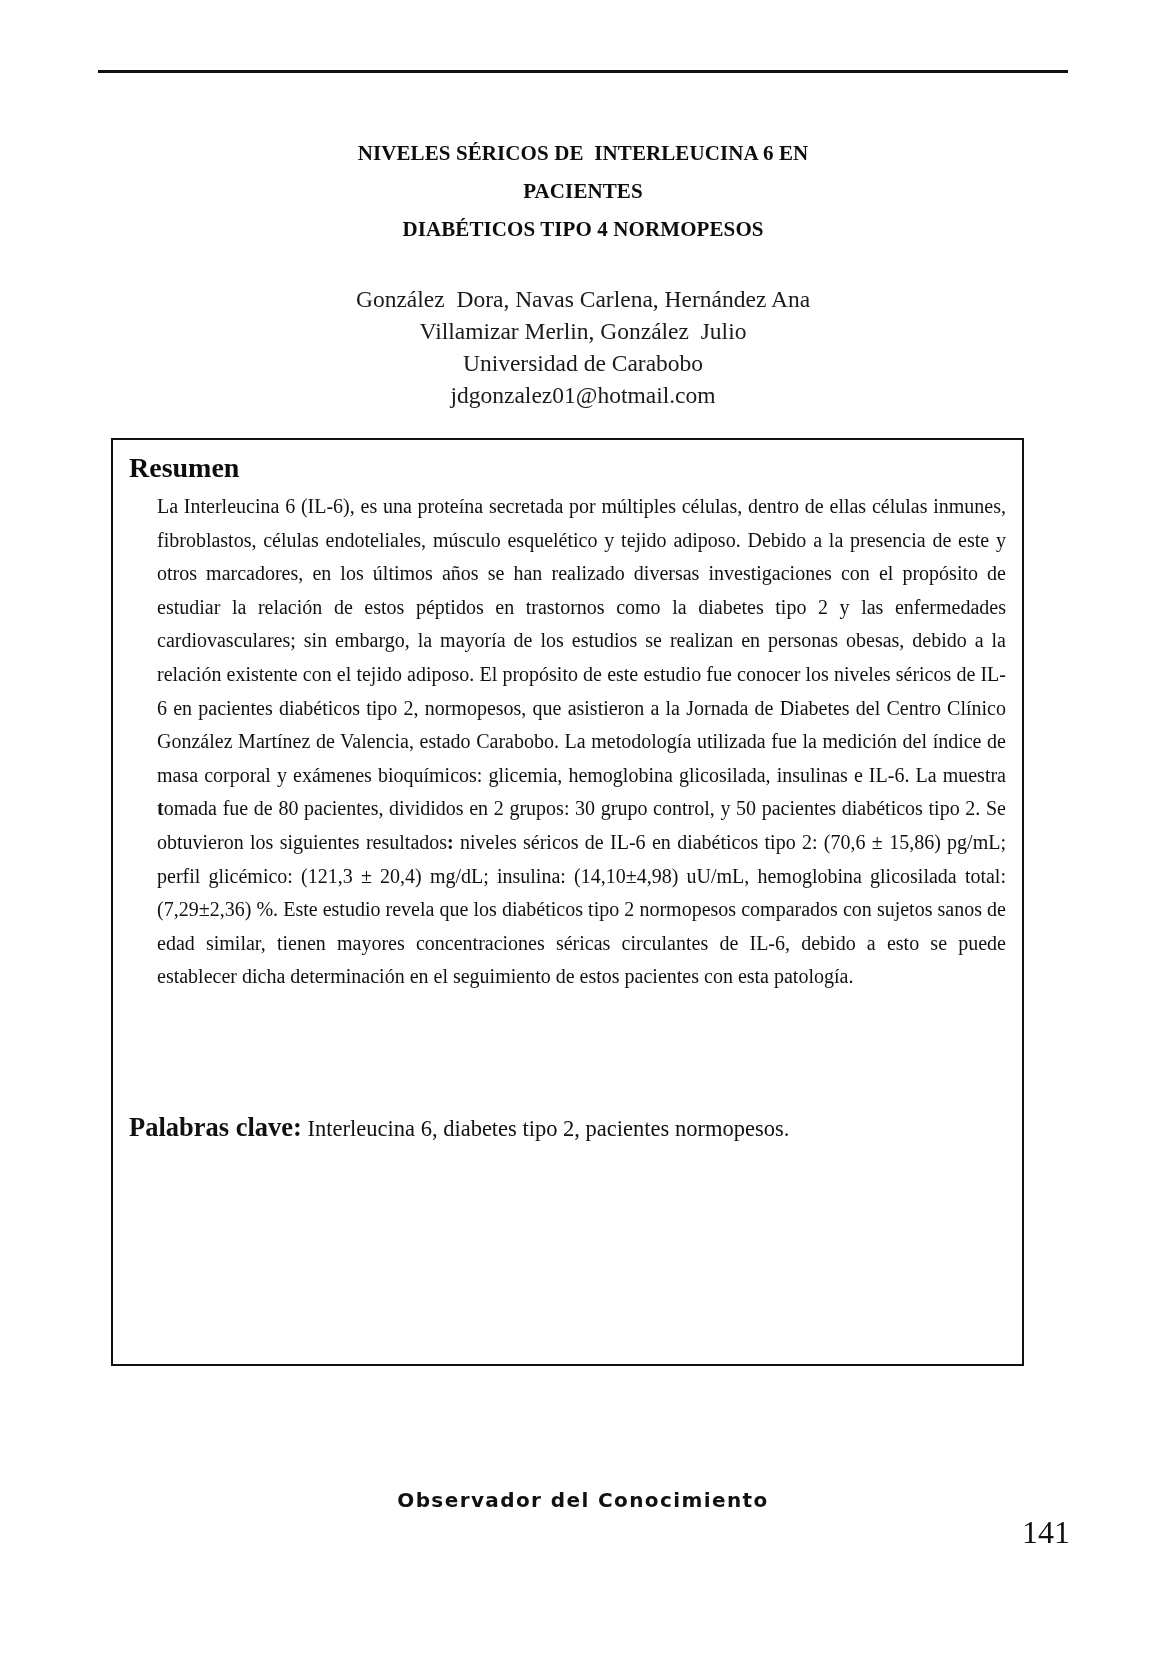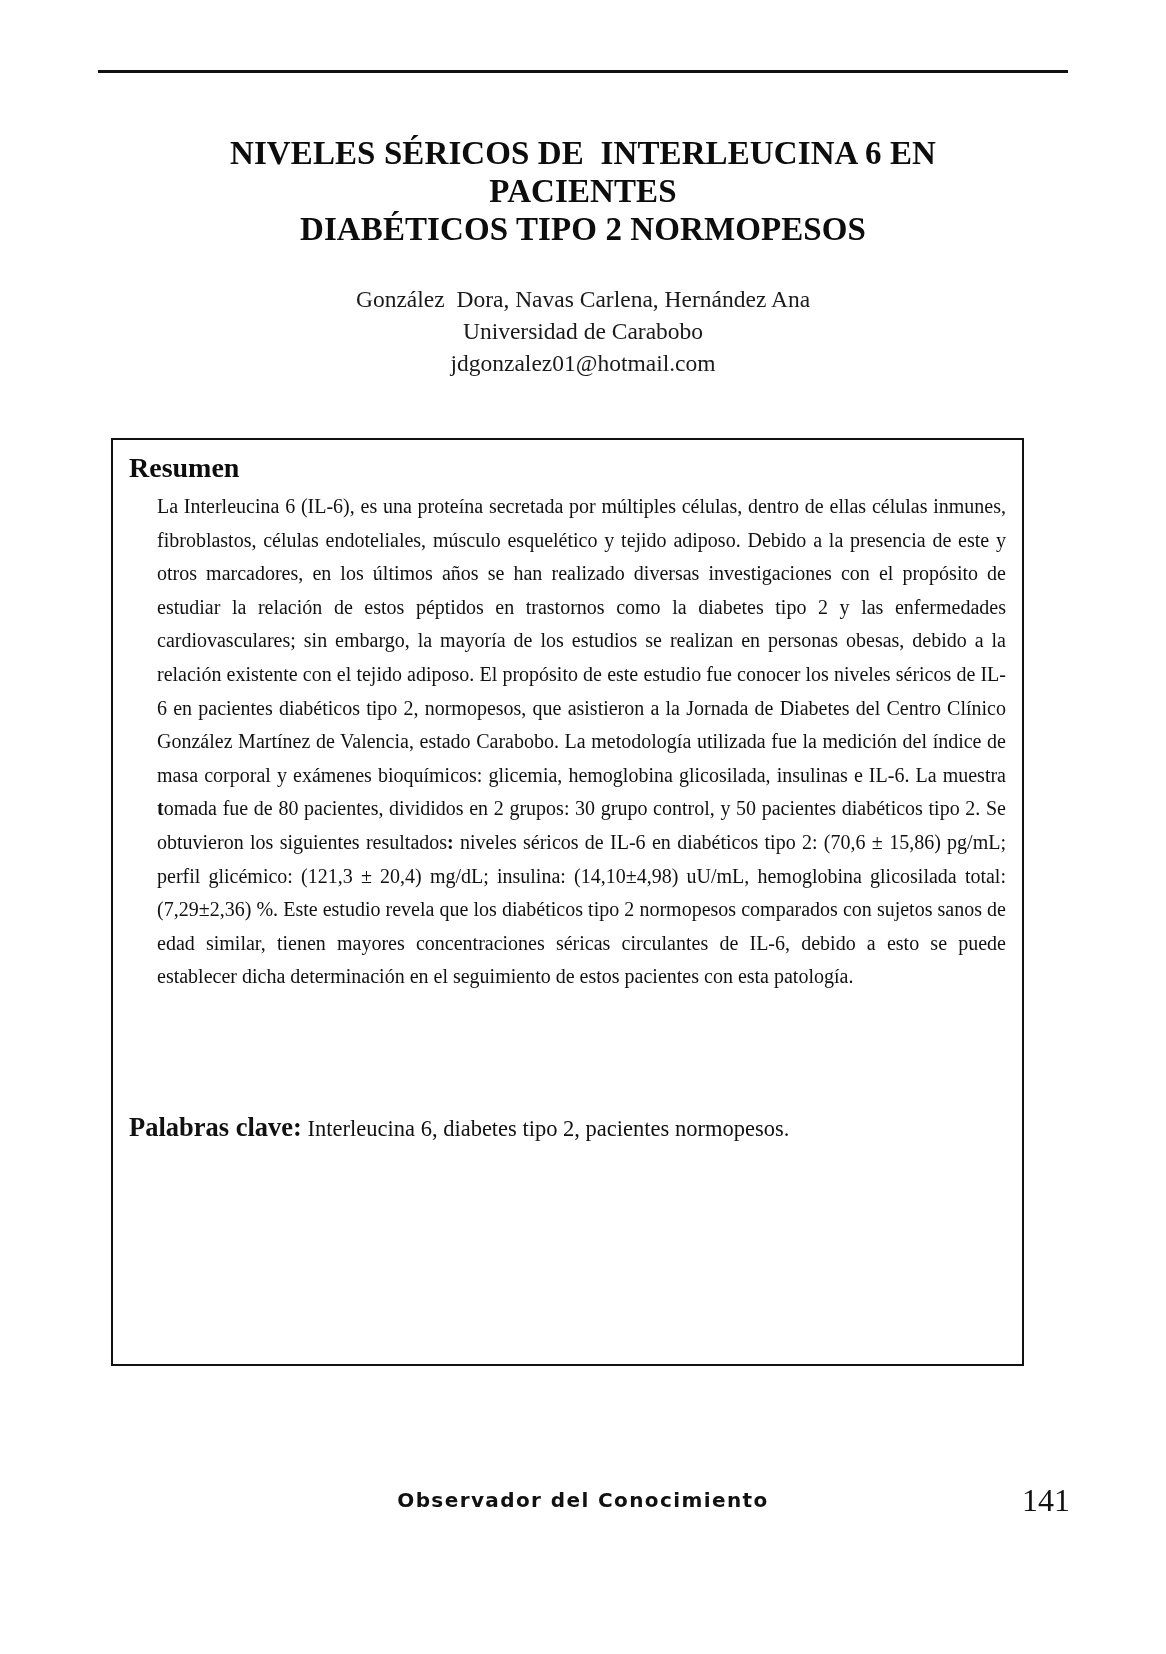--- a/index.html
+++ b/index.html
@@ -32,21 +32,21 @@
   .title-block {
     position: absolute;
     left: 120px;
     top: 134px;
     width: 926px;
     text-align: center;
   }
   .title-line {
     font-family: "Liberation Serif", "DejaVu Serif", serif;
     font-weight: bold;
-    font-size: 33px;
+    font-size: 21px;
     line-height: 38px;
     letter-spacing: 0.1px;
     color: #0d0d0d;
     white-space: pre;
   }
 
   
   .authors-block {
     position: absolute;
     left: 120px;
@@ -119,42 +119,43 @@
     text-align: center;
     font-family: "DejaVu Sans", "Liberation Sans", sans-serif;
     font-weight: bold;
     font-size: 20px;
     letter-spacing: 1.4px;
     color: #111111;
   }
   .page-number {
     position: absolute;
     right: 96px;
-    top: 1480px;
+    top: 1512px;
     font-size: 32px;
     line-height: 40px;
     color: #111111;
     text-align: right;
   }
 </style>
 </head>
 <body>
 
 <div class="page">
 
   <div class="top-rule"></div>
 
   <div class="title-block">
     <div class="title-line">NIVELES SÉRICOS DE  INTERLEUCINA 6 EN</div>
     <div class="title-line">PACIENTES</div>
-    <div class="title-line">DIABÉTICOS TIPO 2 NORMOPESOS</div>
+    <div class="title-line">DIABÉTICOS TIPO 4 NORMOPESOS</div>
   </div>
 
   <div class="authors-block">
     <div class="author-line">González  Dora, Navas Carlena, Hernández Ana</div>
+    <div class="author-line">Villamizar Merlin, González  Julio</div>
     <div class="author-line">Universidad de Carabobo</div>
     <div class="author-line">jdgonzalez01@hotmail.com</div>
   </div>
 
   <div class="abstract-box">
     <div class="abstract-inner">
       <div class="resumen-heading">Resumen</div>
       <div class="abstract-body"><span>La Interleucina 6 (IL-6), es una proteína secretada por múltiples células, dentro de ellas células inmunes, fibroblastos, células endoteliales, músculo esquelético y tejido adiposo. Debido a la presencia de este y otros marcadores, en los últimos años se han realizado diversas investigaciones con el propósito de estudiar la relación de estos péptidos en trastornos como la diabetes tipo 2  y las enfermedades cardiovasculares; sin embargo, la mayoría de los estudios se realizan en personas obesas, debido a la relación existente con el tejido adiposo.  El propósito de este estudio fue conocer los niveles séricos de IL-6 en pacientes diabéticos tipo 2, normopesos, que asistieron a la Jornada de Diabetes del Centro Clínico González Martínez de Valencia, estado Carabobo. La metodología utilizada fue la medición del índice de masa corporal y exámenes bioquímicos: glicemia, hemoglobina glicosilada, insulinas e  IL-6. La muestra </span><span class="b">t</span><span>omada fue de 80 pacientes, divididos en 2 grupos: 30 grupo control, y 50 pacientes diabéticos tipo 2. Se obtuvieron los siguientes resultados</span><span class="b">:</span><span> niveles séricos de IL-6 en diabéticos tipo 2: (70,6 ± 15,86) pg/mL; perfil glicémico: (121,3 ± 20,4) mg/dL; insulina: (14,10±4,98) uU/mL, hemoglobina glicosilada total: (7,29±2,36) %. Este estudio revela que los diabéticos tipo 2 normopesos comparados con sujetos sanos de edad similar, tienen mayores concentraciones séricas circulantes de IL-6,   debido a esto se puede establecer dicha determinación en el seguimiento de estos pacientes con esta patología.</span></div>
     </div>
     <div class="keywords"><span class="kw-label">Palabras clave:</span><span> Interleucina 6, diabetes tipo 2, pacientes normopesos.</span></div>

